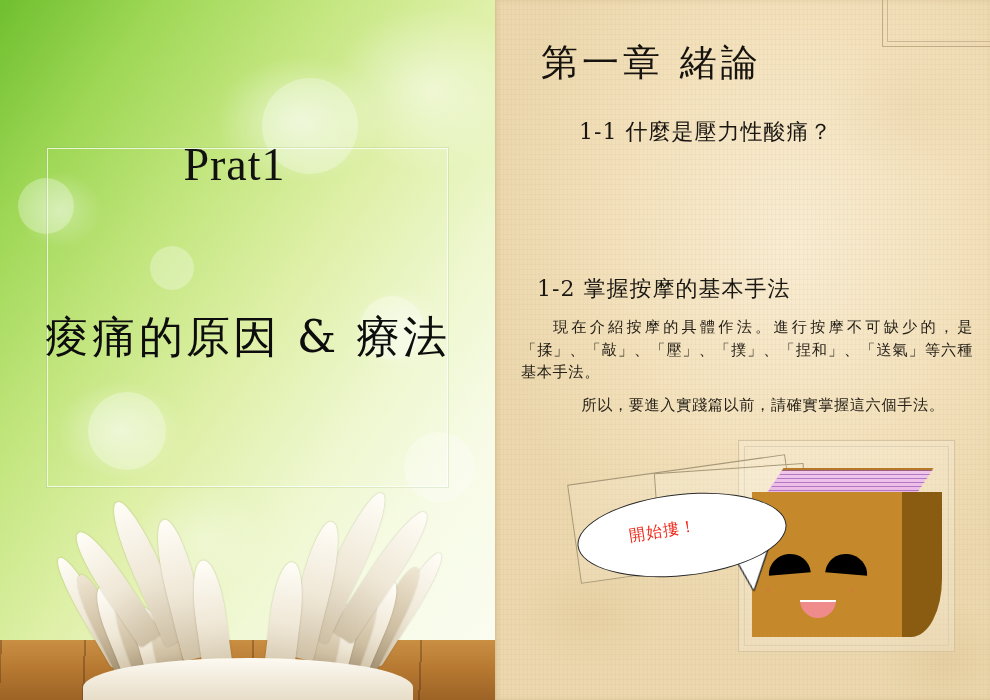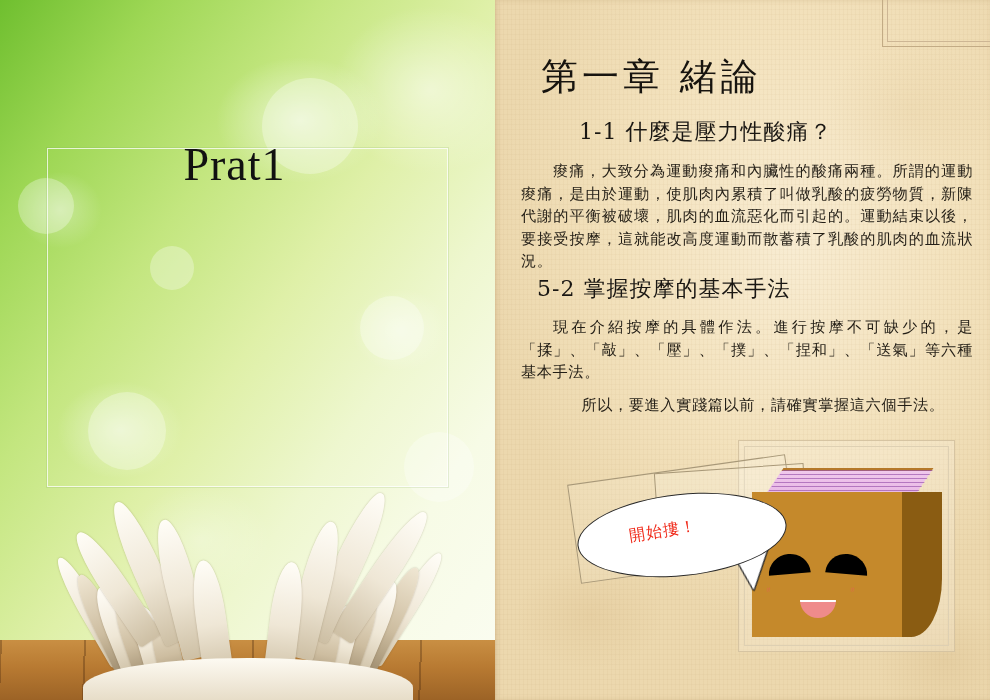--- a/index.html
+++ b/index.html
@@ -161,21 +161,21 @@
     top: 0;
     right: -2px;
     bottom: 4px;
     border-left: 1px solid #cdb694;
     border-bottom: 1px solid #cdb694;
   }
 
   .chapter-title {
     position: absolute;
     left: 46px;
-    top: 52px;
+    top: 38px;
     font-size: 37px;
     letter-spacing: 4px;
     color: #17140f;
     font-family: "DejaVu Serif", "Liberation Serif", serif;
   }
 
   .section-head {
     position: absolute;
     font-size: 22px;
     letter-spacing: 1px;
@@ -332,20 +332,21 @@
     <div class="cover-bokeh" style="left:88px;top:392px;width:78px;height:78px;"></div>
     <div class="cover-bokeh" style="left:360px;top:296px;width:64px;height:64px;"></div>
     <div class="cover-bokeh" style="left:18px;top:178px;width:56px;height:56px;"></div>
     <div class="cover-bokeh" style="left:404px;top:432px;width:70px;height:70px;"></div>
     <div class="cover-bokeh" style="left:150px;top:246px;width:44px;height:44px;"></div>
 
     <div class="cover-frame"></div>
 
     <div class="cover-title">Prat1</div>
 
+    <div class="cover-subtitle">痠痛的原因 &amp; 療法</div>
 
     <div class="book-photo">
       <div class="wood"></div>
 
       <div class="book-pages">
 
         <div class="leaf" style="left:42px;  bottom:28px; width:20px; height:122px; transform:rotate(-30deg);"></div>
         <div class="leaf dark" style="left:54px;  bottom:26px; width:22px; height:104px; transform:rotate(-26deg);"></div>
         <div class="leaf" style="left:68px;  bottom:24px; width:24px; height:92px;  transform:rotate(-22deg);"></div>
         <div class="leaf dark" style="left:84px;  bottom:22px; width:24px; height:82px;  transform:rotate(-19deg);"></div>
@@ -377,23 +378,22 @@
     <div class="parch-stain" style="left:20px;top:560px;width:150px;height:110px;background:radial-gradient(ellipse,rgba(190,150,90,0.12),rgba(0,0,0,0) 70%);"></div>
     <div class="parch-stain" style="left:330px;top:40px;width:170px;height:140px;background:radial-gradient(ellipse,rgba(200,165,105,0.10),rgba(0,0,0,0) 70%);"></div>
     <div class="parch-stain" style="left:380px;top:600px;width:140px;height:120px;background:radial-gradient(ellipse,rgba(185,145,85,0.13),rgba(0,0,0,0) 70%);"></div>
 
     <div class="corner-frame"></div>
 
     <div class="chapter-title">第一章  緒論</div>
 
     <div class="section-head" id="sec1-head">1-1 什麼是壓力性酸痛？</div>
 
-    <div class="body-para" id="sec1-para">痠痛，大致分為運動痠痛和內臟性的酸痛兩種。所謂的運動痠痛，是由於運動，使肌肉內累積了叫做乳酸的疲勞物質，新陳代謝的平衡被破壞，肌肉的血流惡化而引起的。運動結束以後，要接受按摩，這就能改高度運動而散蓄積了乳酸的肌肉的血流狀況。</div>
-
-    <div class="section-head" id="sec2-head">5-2 掌握按摩的基本手法</div>
+
+    <div class="section-head" id="sec2-head">1-2 掌握按摩的基本手法</div>
 
     <div class="body-para" id="closing-para">所以，要進入實踐篇以前，請確實掌握這六個手法。</div>
 
     <div class="body-para" id="sec2-para">現在介紹按摩的具體作法。進行按摩不可缺少的，是「揉」、「敲」、「壓」、「撲」、「捏和」、「送氣」等六種基本手法。</div>
 
     <div class="illus"></div>
 
     <div class="paper-tilt" id="paper-a"></div>
     <div class="paper-tilt" id="paper-b"></div>
 

